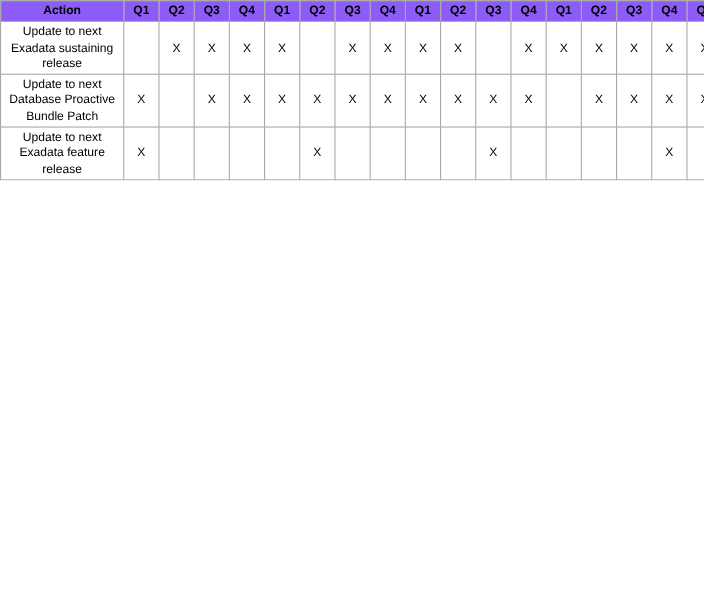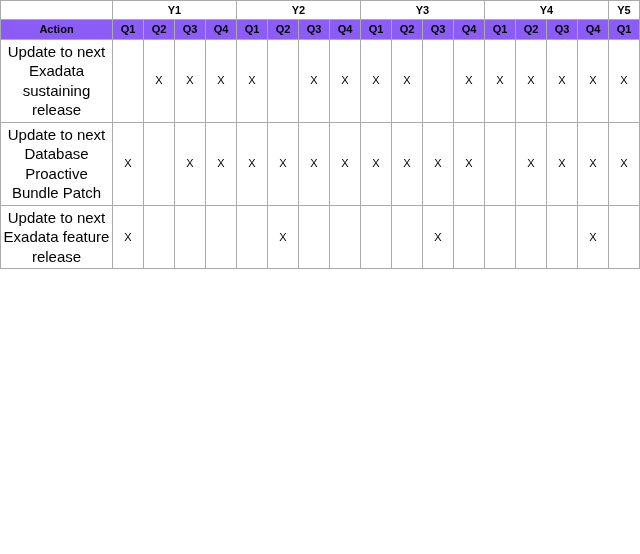--- a/index.html
+++ b/index.html
@@ -47,43 +47,30 @@
     .action-header {
       font-weight: bold;
       font-size: 11px;
     }
     
     tbody tr td {
       font-size: 11px;
     }
     tbody tr td.action-col {
       text-align: center;
-      font-size: 15px;
+      font-size: 11px;
     }
   </style>
 </head>
 <body>
 
 <div class="table-wrapper">
   <table>
     <thead>
 
-      <tr class="year-header">
-        <th class="action-col"></th>
-
-        <th colspan="4">Y1</th>
-
-        <th colspan="4">Y2</th>
-
-        <th colspan="4">Y3</th>
-
-        <th colspan="4">Y4</th>
-
-        <th colspan="1">Y5</th>
-      </tr>
 
       <tr class="quarter-header">
         <th class="action-col action-header">Action</th>
         <th class="quarter-col">Q1</th>
         <th class="quarter-col">Q2</th>
         <th class="quarter-col">Q3</th>
         <th class="quarter-col">Q4</th>
         <th class="quarter-col">Q1</th>
         <th class="quarter-col">Q2</th>
         <th class="quarter-col">Q3</th>

